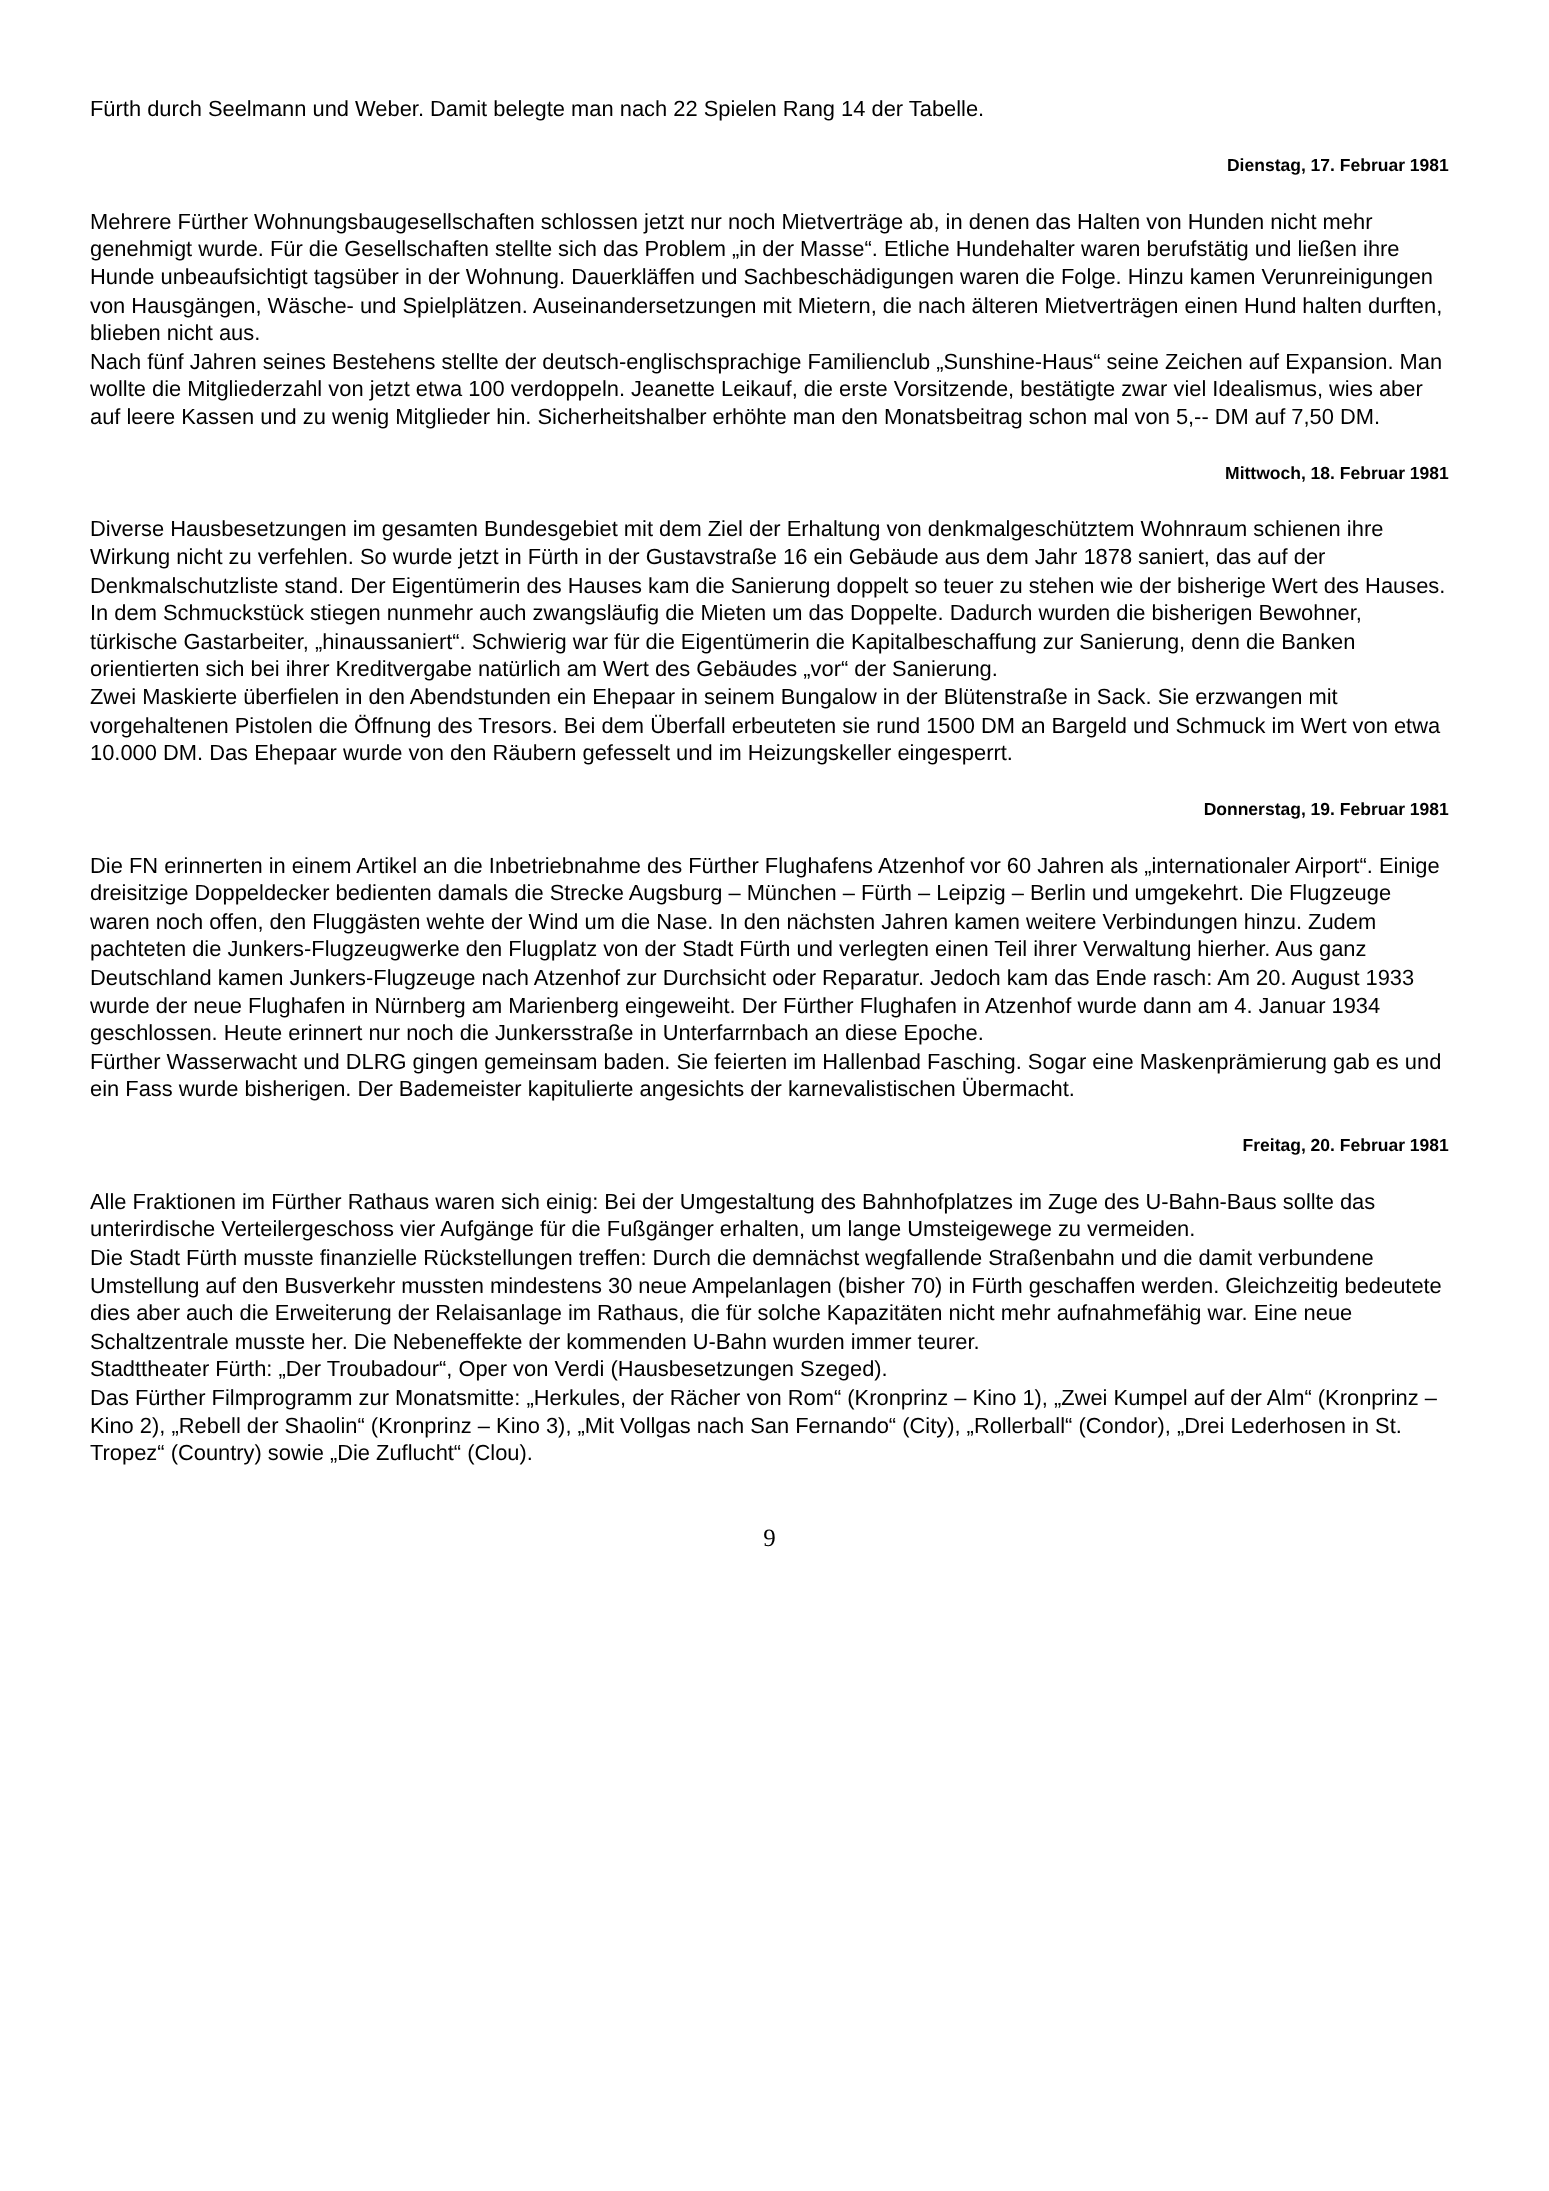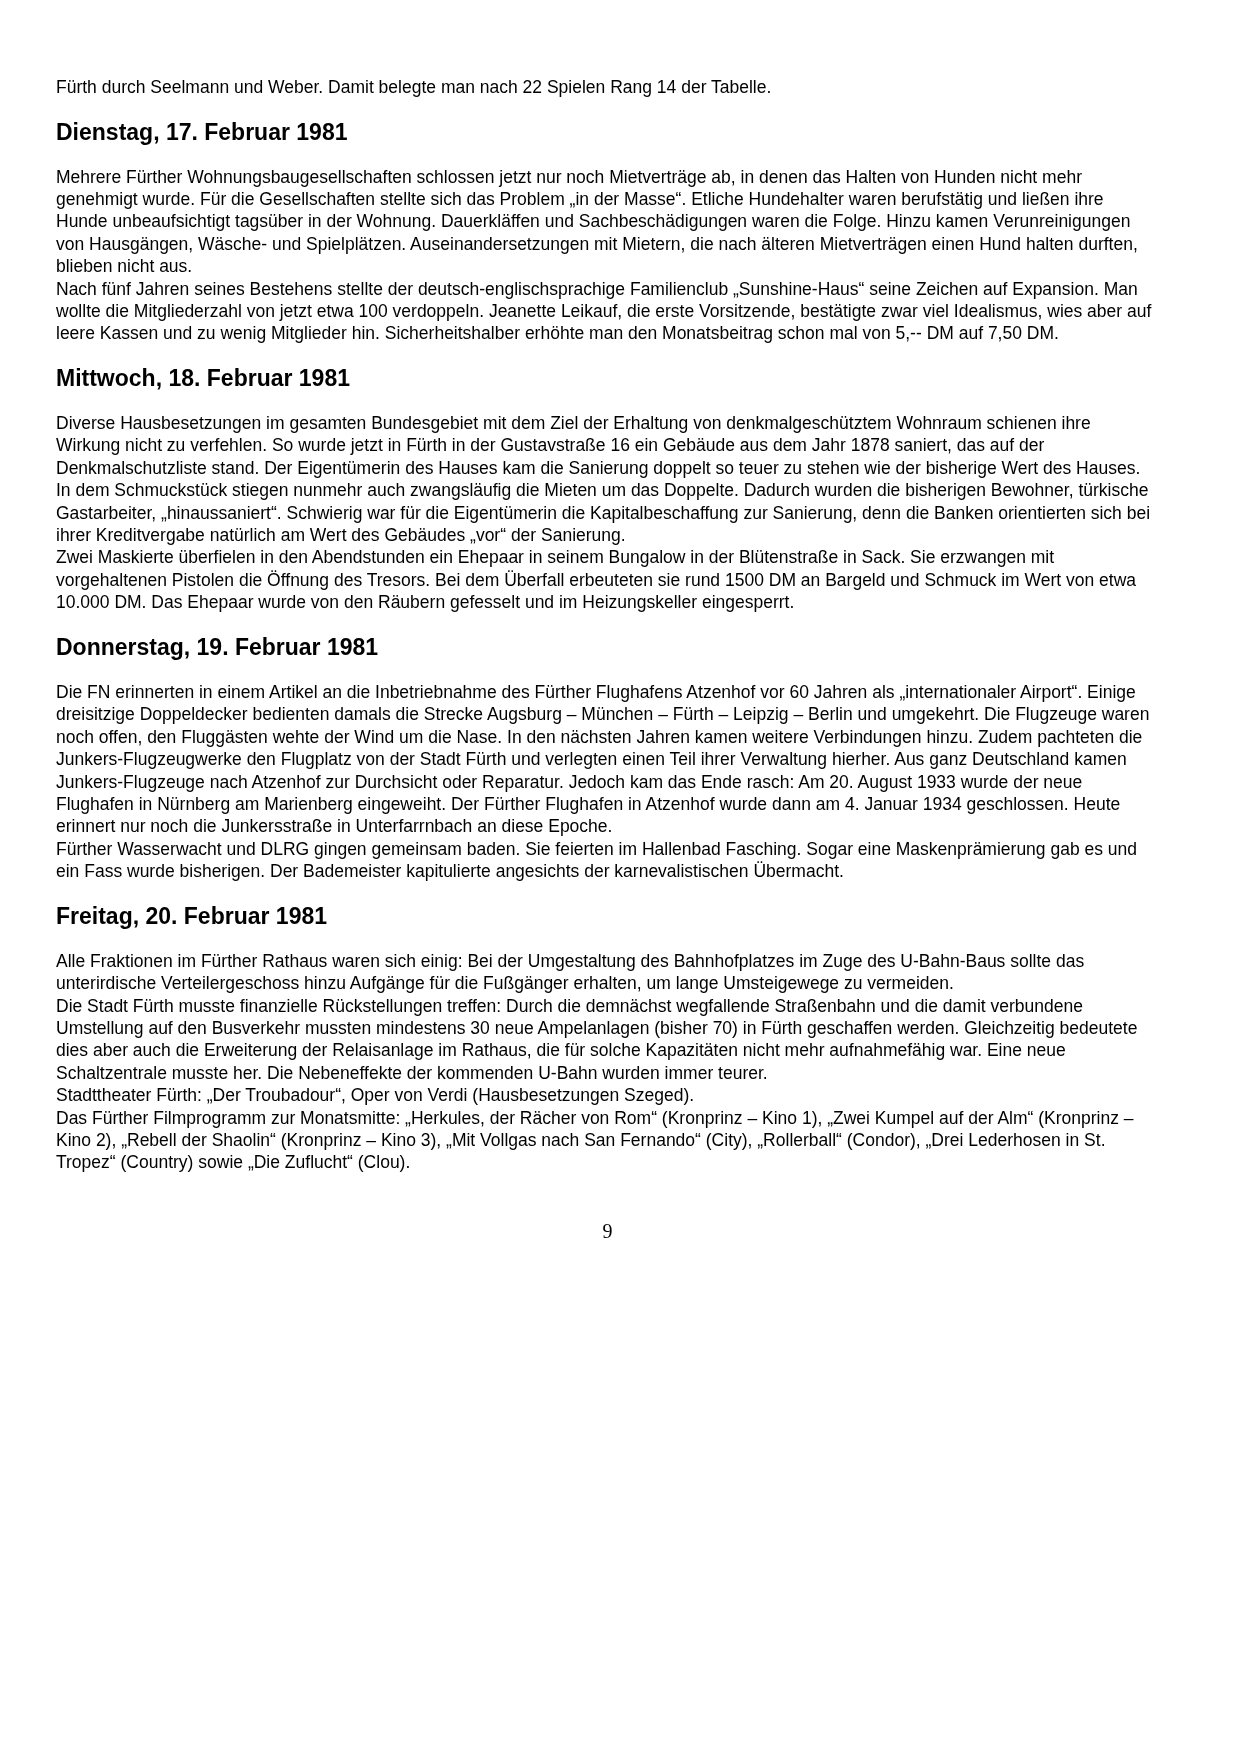--- a/index.html
+++ b/index.html
@@ -9,33 +9,34 @@
   }
   body {
     width: 1239px;
     height: 1753px;
     color: #000000;
     font-family: "Liberation Sans", "DejaVu Sans", sans-serif;
     position: relative;
     overflow: hidden;
   }
   .page {
-    padding: 76px 80px 0 56px;
+    padding: 76px 80px 0 72px;
     font-size: 17.5px;
     line-height: 22.4px;
     text-align: left;
   }
   .para {
     margin: 0;
     white-space: pre-wrap;
   }
   .heading {
-    font-size: 23px;
+    font-size: 14px;
     font-weight: bold;
     margin: 22.4px 0 22.4px 0;
+    text-align: right;
   }
   .page-number {
     text-align: center;
     margin-top: 46px;
     font-family: "Liberation Serif", "DejaVu Serif", serif;
     font-size: 20px;
   }
 </style>
 </head>
 <body>
@@ -57,21 +58,21 @@
   </section>
 
   <section>
     <h2 class="heading">Donnerstag, 19. Februar 1981</h2>
     <p class="para">Die FN erinnerten in einem Artikel an die Inbetriebnahme des Fürther Flughafens Atzenhof vor 60 Jahren als „internationaler Airport“. Einige dreisitzige Doppeldecker bedienten damals die Strecke Augsburg – München – Fürth – Leipzig – Berlin und umgekehrt. Die Flugzeuge waren noch offen, den Fluggästen wehte der Wind um die Nase. In den nächsten Jahren kamen weitere Verbindungen hinzu. Zudem pachteten die Junkers-Flugzeugwerke den Flugplatz von der Stadt Fürth und verlegten einen Teil ihrer Verwaltung hierher. Aus ganz Deutschland kamen Junkers-Flugzeuge nach Atzenhof zur Durchsicht oder Reparatur. Jedoch kam das Ende rasch: Am 20. August 1933 wurde der neue Flughafen in Nürnberg am Marienberg eingeweiht. Der Fürther Flughafen in Atzenhof wurde dann am 4. Januar 1934 geschlossen. Heute erinnert nur noch die Junkersstraße in Unterfarrnbach an diese Epoche.</p>
     <p class="para">Fürther Wasserwacht und DLRG gingen gemeinsam baden. Sie feierten im Hallenbad Fasching. Sogar eine Maskenprämierung gab es und ein Fass wurde bisherigen. Der Bademeister kapitulierte angesichts der karnevalistischen Übermacht.</p>
   </section>
 
   <section>
     <h2 class="heading">Freitag, 20. Februar 1981</h2>
-    <p class="para">Alle Fraktionen im Fürther Rathaus waren sich einig: Bei der Umgestaltung des Bahnhofplatzes im Zuge des U-Bahn-Baus sollte das unterirdische Verteilergeschoss hinzu Aufgänge für die Fußgänger erhalten, um lange Umsteigewege zu vermeiden.</p>
+    <p class="para">Alle Fraktionen im Fürther Rathaus waren sich einig: Bei der Umgestaltung des Bahnhofplatzes im Zuge des U-Bahn-Baus sollte das unterirdische Verteilergeschoss vier Aufgänge für die Fußgänger erhalten, um lange Umsteigewege zu vermeiden.</p>
     <p class="para">Die Stadt Fürth musste finanzielle Rückstellungen treffen: Durch die demnächst wegfallende Straßenbahn und die damit verbundene Umstellung auf den Busverkehr mussten mindestens 30 neue Ampelanlagen (bisher 70) in Fürth geschaffen werden. Gleichzeitig bedeutete dies aber auch die Erweiterung der Relaisanlage im Rathaus, die für solche Kapazitäten nicht mehr aufnahmefähig war. Eine neue Schaltzentrale musste her. Die Nebeneffekte der kommenden U-Bahn wurden immer teurer.</p>
     <p class="para">Stadttheater Fürth: „Der Troubadour“, Oper von Verdi (Hausbesetzungen Szeged).</p>
     <p class="para">Das Fürther Filmprogramm zur Monatsmitte: „Herkules, der Rächer von Rom“ (Kronprinz – Kino 1), „Zwei Kumpel auf der Alm“ (Kronprinz – Kino 2), „Rebell der Shaolin“ (Kronprinz – Kino 3), „Mit Vollgas nach San Fernando“ (City), „Rollerball“ (Condor), „Drei Lederhosen in St. Tropez“ (Country) sowie „Die Zuflucht“ (Clou).</p>
   </section>
 
   <div class="page-number">9</div>
 
 </div>
 
 </body></html>

